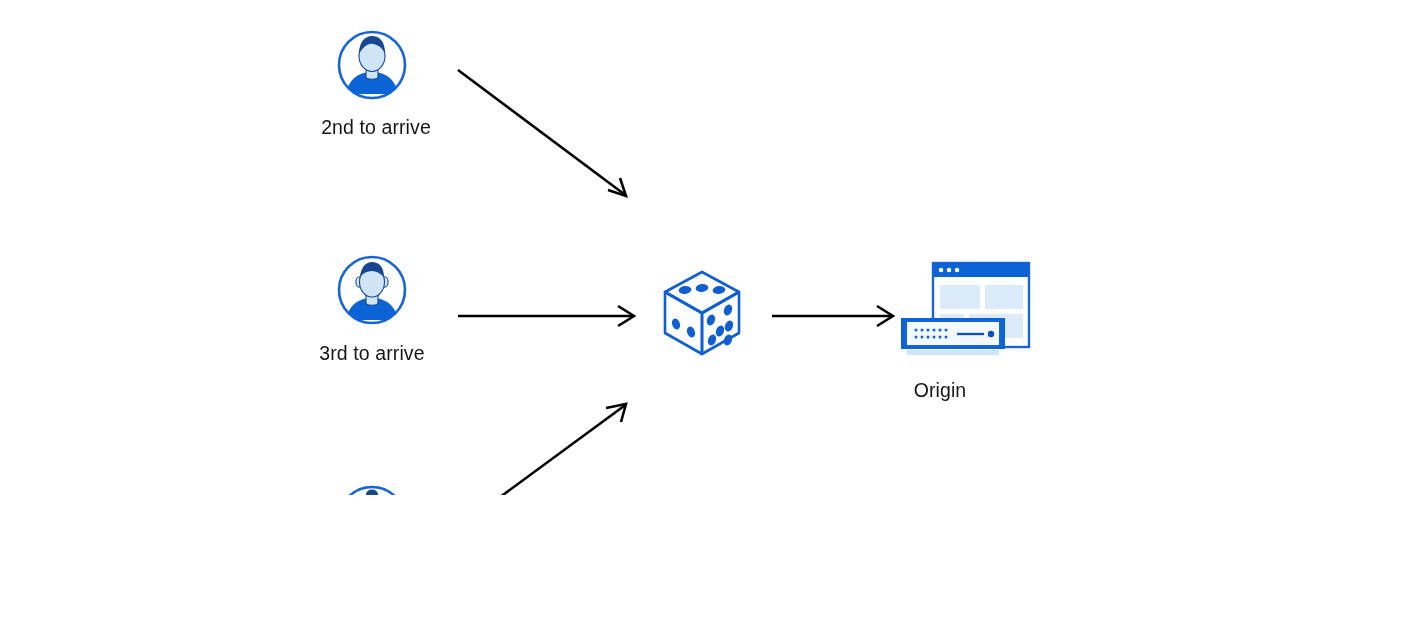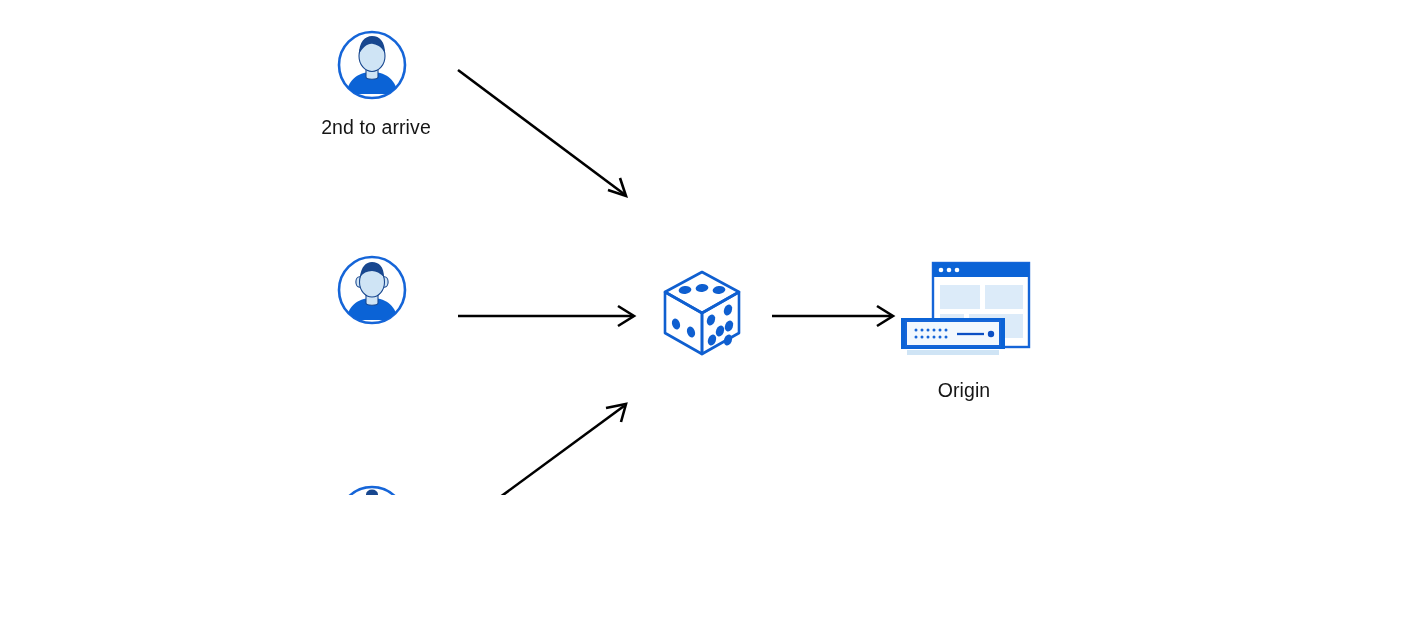--- a/index.html
+++ b/index.html
@@ -99,20 +99,21 @@
       <g clip-path="url(#clipB)">
         <path d="M37 45 c-16 0 -24 10 -26 22 l52 0 c-2 -12 -10 -22 -26 -22 z" fill="#0b63d6"></path>
         <path d="M31 39 h12 v11 c0 3 -12 3 -12 0 z" fill="#cfe4f5" stroke="#18478f" stroke-width="1.1"></path>
         <ellipse cx="24.5" cy="29" rx="3.6" ry="5.2" fill="#cfe4f5" stroke="#18478f" stroke-width="1.1"></ellipse>
         <ellipse cx="49.5" cy="29" rx="3.6" ry="5.2" fill="#cfe4f5" stroke="#18478f" stroke-width="1.1"></ellipse>
         <ellipse cx="37" cy="29" rx="12.5" ry="15" fill="#cfe4f5" stroke="#18478f" stroke-width="1.1"></ellipse>
         <path d="M25 24 c1 -10 6 -15 12 -15 c7 0 12 5 12 15 c-4 -4 -8 -6 -12 -6 c-5 0 -9 2 -12 6 z" fill="#18478f"></path>
       </g>
     </svg>
   </div>
+  <div class="node-label" style="left:272px; top:342px; width:200px;">3rd to arrive</div>
 
   <div class="node avatar-wrap" style="left:335px; top:483px;">
     <svg width="74" height="74" viewBox="0 0 74 74">
       <defs>
         <clipPath id="clipC">
             <circle cx="37" cy="37" r="33"></circle>
           </clipPath>
       </defs>
       <circle cx="37" cy="37" r="33" fill="#ffffff" stroke="#1565d8" stroke-width="2.6"></circle>
       <g clip-path="url(#clipC)">
@@ -189,15 +190,15 @@
           <circle cx="33" cy="79" r="1.5"></circle>
             <circle cx="39" cy="79" r="1.5"></circle>
           <circle cx="45" cy="79" r="1.5"></circle>
             <circle cx="51" cy="79" r="1.5"></circle>
         </g>
         <line x1="62" y1="76" x2="89" y2="76" stroke="#0b4fc4" stroke-width="2.3"></line>
         <circle cx="96" cy="76" r="3.2" fill="#0b4fc4"></circle>
       </g>
     </svg>
   </div>
-  <div class="node-label" style="left:864px; top:379px; width:200px;">Origin</div>
+  <div class="node-label" style="left:840px; top:379px; width:200px;">Origin</div>
 
 </div>
 
 </body></html>

